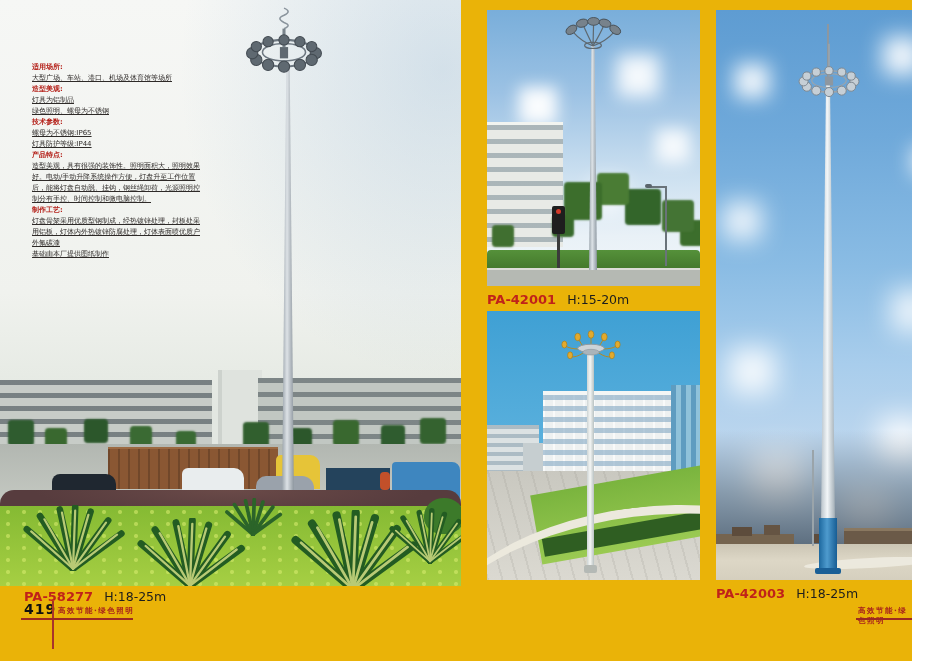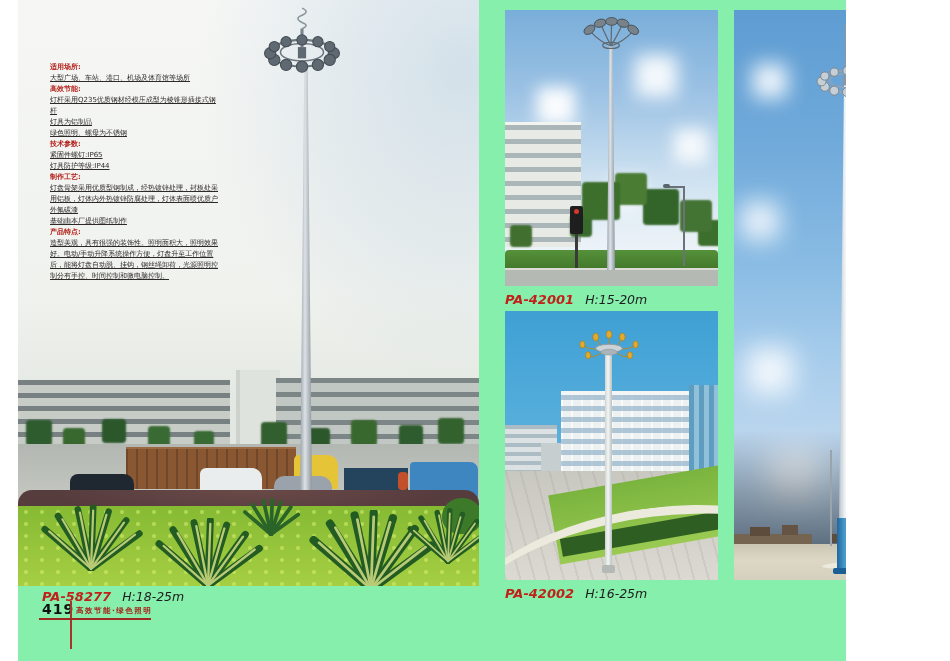--- a/index.html
+++ b/index.html
@@ -1,17 +1,17 @@
 <!DOCTYPE html>
 <html><head>
 <meta charset="utf-8">
 <style>
   html,body{margin:0;padding:0;background:#ffffff;}
-  .canvas{position:relative;width:828px;height:661px;background:#86efac;overflow:hidden;
-          font-family:"DejaVu Sans","Liberation Sans",sans-serif;margin-left:18px;}
+  .canvas{position:relative;width:912px;height:661px;background:#eab308;overflow:hidden;
+          font-family:"DejaVu Sans","Liberation Sans",sans-serif;}
   .abs{position:absolute;}
   .photo{position:absolute;overflow:hidden;}
 
   
   .p-main{left:0;top:0;width:461px;height:586px;}
   .m-sky{left:0;top:0;width:461px;height:586px;
     background:radial-gradient(ellipse at 96% 12%, rgba(150,185,215,.35), transparent 42%),
                linear-gradient(180deg,#f6f7f5 0%,#f0f2ee 50%,#e7ebe5 64%,#e2e7e1 70%);}
   .m-bld1{left:0;top:380px;width:212px;height:66px;
     background:repeating-linear-gradient(180deg, rgba(42,54,62,.5) 0 5px, rgba(42,54,62,0) 5px 13px),#c7ccc7;}
@@ -44,21 +44,21 @@
                linear-gradient(180deg,#85ba33,#a6cf43);}
   .m-bush{left:424px;top:498px;width:40px;height:36px;border-radius:50% 50% 45% 45%;background:#3c7a2a;}
   .agave{position:absolute;}
 
   
   .info{left:32px;top:62px;width:172px;font-size:7px;line-height:11px;color:#2e2a28;}
   .info .hd{color:#b5231c;font-weight:bold;}
   .info .ln{color:#2e2a28;text-decoration:underline;}
 
   
-  .caption{position:absolute;white-space:nowrap;font-style:italic;}
+  .caption{position:absolute;white-space:nowrap;}
   .caption .code{color:#c0221a;font-weight:bold;font-size:13px;}
   .caption .h{color:#1d1d1d;font-size:12.5px;font-weight:500;margin-left:6px;}
 
   
   .pagenum{position:absolute;font-size:14px;font-weight:bold;color:#101010;letter-spacing:1px;}
   .fdiv{position:absolute;width:2px;height:48px;background:#a8342b;}
   .slogan{position:absolute;font-size:7.5px;font-weight:bold;color:#a8231c;letter-spacing:1.5px;}
   .funder{position:absolute;height:2px;background:#9c2a20;}
 
   
@@ -282,52 +282,51 @@
         </g>
     </svg>
   </div>
 
   <div class="abs info">
     <div class="sec">
       <div class="hd">适用场所:</div>
       <div class="ln">大型广场、车站、港口、机场及体育馆等场所</div>
     </div>
     <div class="sec">
-      <div class="hd">高效节能:</div>
-      <div class="ln">灯杆采用Q235优质钢材经模压成型为棱锥形插接式钢杆</div>
+      <div class="hd">造型美观:</div>
       <div class="ln">灯具为铝制品</div>
       <div class="ln">绿色照明、螺母为不锈钢</div>
     </div>
     <div class="sec">
       <div class="hd">技术参数:</div>
-      <div class="ln">紧固件螺钉:IP65</div>
+      <div class="ln">螺母为不锈钢:IP65</div>
       <div class="ln">灯具防护等级:IP44</div>
+    </div>
+    <div class="sec">
+      <div class="hd">产品特点:</div>
+      <div class="ln">造型美观，具有很强的装饰性。照明面积大，照明效果好。电动/手动升降系统操作方便，灯盘升至工作位置后，能将灯盘自动脱、挂钩，钢丝绳卸荷，光源照明控制分有手控、时间控制和微电脑控制。</div>
     </div>
     <div class="sec">
       <div class="hd">制作工艺:</div>
       <div class="ln">灯盘骨架采用优质型钢制成，经热镀锌处理，封板处采用铝板，灯体内外热镀锌防腐处理，灯体表面喷优质户外氟碳漆</div>
       <div class="ln">基础由本厂提供图纸制作</div>
     </div>
-    <div class="sec">
-      <div class="hd">产品特点:</div>
-      <div class="ln">造型美观，具有很强的装饰性。照明面积大，照明效果好。电动/手动升降系统操作方便，灯盘升至工作位置后，能将灯盘自动脱、挂钩，钢丝绳卸荷，光源照明控制分有手控、时间控制和微电脑控制。</div>
-    </div>
   </div>
 
   <div class="caption" style="left:24px;top:586px">
     <span class="code">PA-58277</span>
     <span class="h">H:18-25m</span>
   </div>
   <div class="caption" style="left:487px;top:289px">
     <span class="code">PA-42001</span>
     <span class="h">H:15-20m</span>
   </div>
-  <div class="caption" style="left:487px;top:583px">
-    <span class="code">PA-42002</span>
-    <span class="h">H:16-25m</span>
+  <div class="caption" style="left:716px;top:583px">
+    <span class="code">PA-42003</span>
+    <span class="h">H:18-25m</span>
   </div>
 
   <div class="pagenum" style="left:24px;top:601px">419</div>
   <div class="fdiv" style="left:52px;top:601px"></div>
   <div class="slogan" style="left:58px;top:606px">高效节能·绿色照明</div>
   <div class="funder" style="left:21px;top:618px;width:112px"></div>
 
   <div class="slogan" style="left:858px;top:606px">高效节能·绿色照明</div>
   <div class="fdiv" style="left:919px;top:601px"></div>
   <div class="pagenum" style="left:924px;top:601px">420</div>

